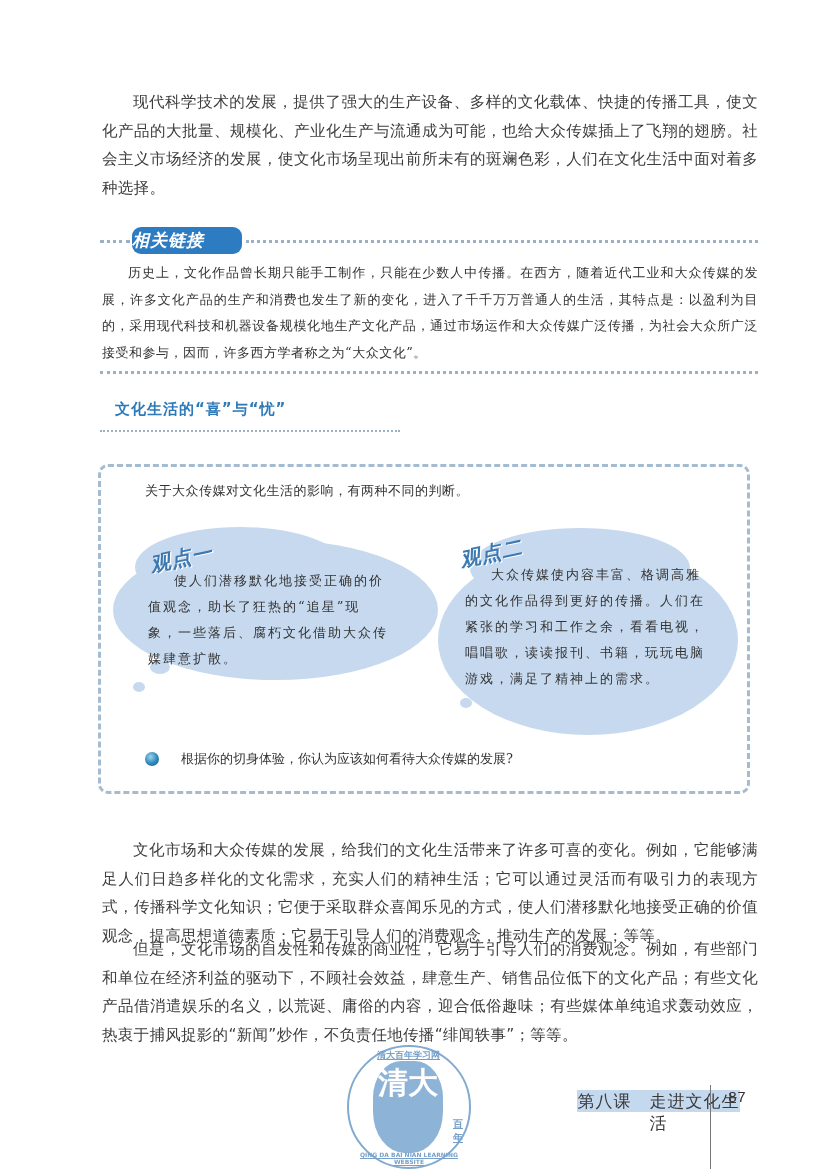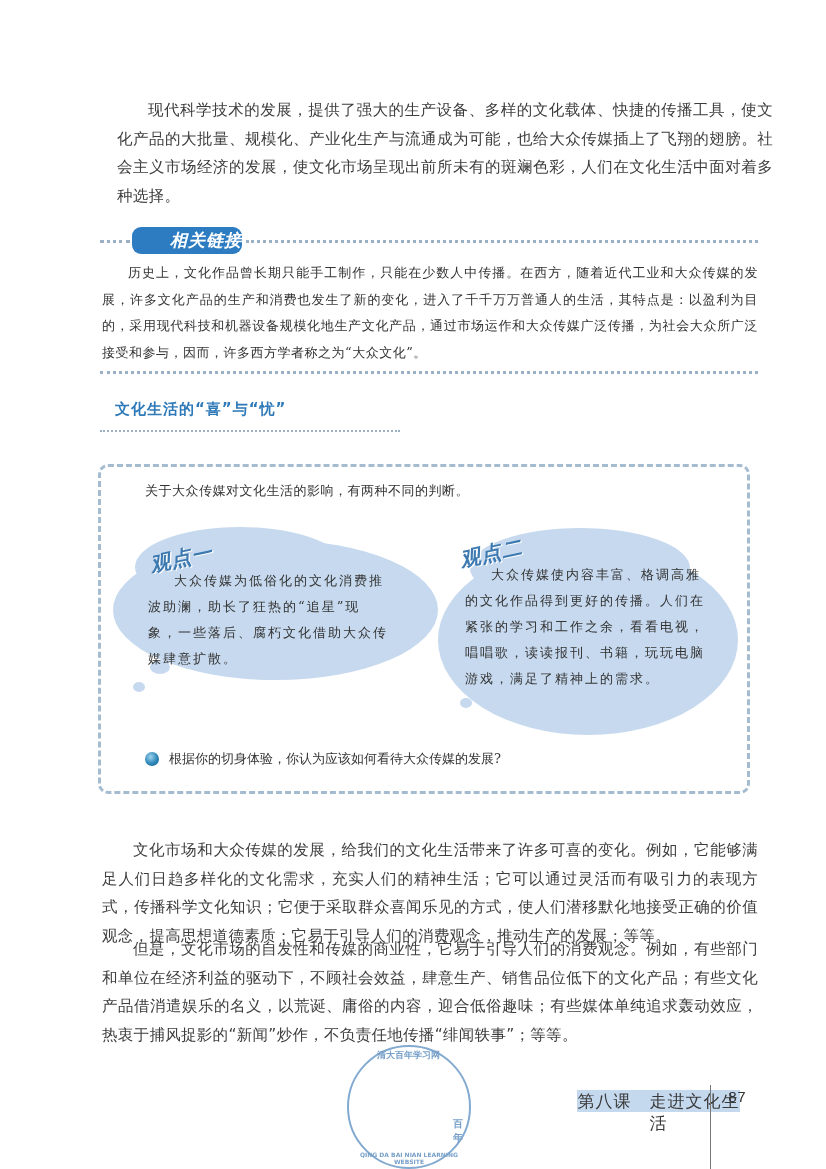--- a/index.html
+++ b/index.html
@@ -10,21 +10,21 @@
     .para {
       position: absolute; left: 102px; width: 656px; font-size: 15.5px; line-height: 28.5px;
       text-indent: 2em; color: #3d3d3d; letter-spacing: 0.3px; text-align: justify; margin: 0;
     }
     .dots {
       position: absolute; height: 0; border-top: 3px dotted #9bb0c4;
     }
     .badge {
       position: absolute; left: 132px; top: 227px; width: 110px; height: 27px;
       background: #2d7cc2; border-radius: 9px; color: #fff; font-style: italic;
-      font-size: 17px; line-height: 27px; text-align: right; font-weight: bold; letter-spacing: 1px;
+      font-size: 17px; line-height: 27px; text-align: left; font-weight: bold; letter-spacing: 1px;
     }
     .link-text {
       position: absolute; left: 102px; top: 260px; width: 656px; font-size: 13px;
       line-height: 26.5px; text-indent: 2em; color: #333; font-family: "DejaVu Serif", serif;
       text-align: justify; margin: 0; letter-spacing: 0.5px;
     }
     .section-title {
       position: absolute; left: 115px; top: 400px; font-size: 15px; font-weight: bold;
       color: #2e7ab8; letter-spacing: 1px;
     }
@@ -41,21 +41,21 @@
     }
     .cloud-title {
       position: absolute; font-weight: bold; font-size: 20px; color: #3c79b0; font-style: italic;
       transform: rotate(-12deg); letter-spacing: 1px; text-shadow: 1px 1px 0 #fff;
     }
     .cloud-text {
       position: absolute; font-size: 13px; line-height: 26px; color: #333;
       font-family: "DejaVu Serif", serif; text-indent: 2em; letter-spacing: 2px; margin: 0;
     }
     .question {
-      position: absolute; left: 145px; top: 750px; display: flex; align-items: center; gap: 10px;
+      position: absolute; left: 145px; top: 750px; display: flex; align-items: center; gap: 22px;
       font-size: 13px; color: #333; font-family: "DejaVu Serif", serif;
     }
     .q-icon {
       width: 14px; height: 14px; border-radius: 50%;
       background: radial-gradient(circle at 40% 35%, #9fd3ee 0%, #2b86b8 55%, #1b5c85 100%);
     }
     .footer-band {
       position: absolute; left: 577px; top: 1090px; width: 163px; height: 22px;
       background: #c5d9ee; font-size: 17px; line-height: 22px; text-align: center; color: #3a3a3a;
       letter-spacing: 1px;
@@ -68,63 +68,64 @@
     }
     .stamp {
       position: absolute; left: 347px; top: 1045px; width: 120px; height: 120px; border-radius: 50%;
       border: 2px solid #6d9cc8; opacity: 0.85;
     }
     .stamp-inner {
       position: absolute; left: 24px; top: 14px; width: 70px; height: 92px; border-radius: 40% 40% 45% 45%;
       background: #7aa6d1; color: #fff; font-size: 30px; font-weight: bold; text-align: center; line-height: 44px;
     }
     .stamp-text {
-      position: absolute; font-size: 9px; color: #5f8fbf; font-weight: bold;
+      position: absolute; font-size: 9px; color: #5f8fbf; font-weight: bold; text-decoration: underline;
     }
   </style>
 </head>
 <body>
 
-<p class="para" style="top:96px;margin-left:15px;">现代科学技术的发展，提供了强大的生产设备、多样的文化载体、快捷的传播工具，使文化产品的大批量、规模化、产业化生产与流通成为可能，也给大众传媒插上了飞翔的翅膀。社会主义市场经济的发展，使文化市场呈现出前所未有的斑斓色彩，人们在文化生活中面对着多种选择。</p>
+<p class="para" style="top:88px;">现代科学技术的发展，提供了强大的生产设备、多样的文化载体、快捷的传播工具，使文化产品的大批量、规模化、产业化生产与流通成为可能，也给大众传媒插上了飞翔的翅膀。社会主义市场经济的发展，使文化市场呈现出前所未有的斑斓色彩，人们在文化生活中面对着多种选择。</p>
 
 <div class="dots" style="left:100px; top:240px; width:30px;"></div>
 <div class="badge">相关链接</div>
 <div class="dots" style="left:246px; top:240px; width:512px;"></div>
 <p class="link-text">历史上，文化作品曾长期只能手工制作，只能在少数人中传播。在西方，随着近代工业和大众传媒的发展，许多文化产品的生产和消费也发生了新的变化，进入了千千万万普通人的生活，其特点是：以盈利为目的，采用现代科技和机器设备规模化地生产文化产品，通过市场运作和大众传媒广泛传播，为社会大众所广泛接受和参与，因而，许多西方学者称之为“大众文化”。</p>
 <div class="dots" style="left:100px; top:371px; width:658px;"></div>
 
 <div class="section-title">文化生活的“喜”与“忧”</div>
 <div class="dots" style="left:100px; top:430px; width:300px; border-top-width:2px;"></div>
 
 <div class="dash-box"></div>
 <div class="prompt">关于大众传媒对文化生活的影响，有两种不同的判断。</div>
 
 <div class="cloud" style="left:113px; top:540px; width:325px; height:140px;"></div>
 <div class="cloud" style="left:135px; top:527px; width:210px; height:80px;"></div>
 <div class="cloud" style="left:150px; top:660px; width:20px; height:14px;"></div>
 <div class="cloud" style="left:133px; top:682px; width:12px; height:10px;"></div>
 <div class="cloud-title" style="left:150px; top:545px;">观点一</div>
-<p class="cloud-text" style="left:148px; top:568px; width:240px;">大众传媒为低俗化的文化消费推波助澜，助长了狂热的“追星”现象，一些落后、腐朽文化借助大众传媒肆意扩散。</p>
+<p class="cloud-text" style="left:148px; top:568px; width:240px;">使人们潜移默化地接受正确的价值观念，助长了狂热的“追星”现象，一些落后、腐朽文化借助大众传媒肆意扩散。</p>
 
 <div class="cloud" style="left:438px; top:545px; width:300px; height:190px;"></div>
 <div class="cloud" style="left:470px; top:528px; width:220px; height:80px;"></div>
 <div class="cloud" style="left:474px; top:675px; width:20px; height:14px;"></div>
 <div class="cloud" style="left:460px; top:698px; width:12px; height:10px;"></div>
 <div class="cloud-title" style="left:460px; top:540px;">观点二</div>
 <p class="cloud-text" style="left:465px; top:562px; width:245px;">大众传媒使内容丰富、格调高雅的文化作品得到更好的传播。人们在紧张的学习和工作之余，看看电视，唱唱歌，读读报刊、书籍，玩玩电脑游戏，满足了精神上的需求。</p>
 
 <div class="question">
   <span class="q-icon"></span>
   <span>根据你的切身体验，你认为应该如何看待大众传媒的发展?</span>
 </div>
 
 <p class="para" style="top:820px;margin-top:16px;">文化市场和大众传媒的发展，给我们的文化生活带来了许多可喜的变化。例如，它能够满足人们日趋多样化的文化需求，充实人们的精神生活；它可以通过灵活而有吸引力的表现方式，传播科学文化知识；它便于采取群众喜闻乐见的方式，使人们潜移默化地接受正确的价值观念，提高思想道德素质；它易于引导人们的消费观念，推动生产的发展；等等。</p>
 <p class="para" style="top:935px;">但是，文化市场的自发性和传媒的商业性，它易于引导人们的消费观念。例如，有些部门和单位在经济利益的驱动下，不顾社会效益，肆意生产、销售品位低下的文化产品；有些文化产品借消遣娱乐的名义，以荒诞、庸俗的内容，迎合低俗趣味；有些媒体单纯追求轰动效应，热衷于捕风捉影的“新闻”炒作，不负责任地传播“绯闻轶事”；等等。</p>
 
 <div class="stamp">
+  <div class="stamp-inner">清大</div>
   <div class="stamp-text" style="left:28px; top:2px;">清大百年学习网</div>
   <div class="stamp-text" style="left:78px; top:70px; font-size:10px;margin-left:26px;">百年</div>
   <div class="stamp-text" style="left:6px; top:104px; font-size:6px; width:108px; text-align:center;">QING DA BAI NIAN LEARNING WEBSITE</div>
 </div>
 
 <div class="footer-band">第八课　走进文化生活</div>
 <div class="footer-rule"></div>
 <div class="page-num">87</div>
 
 </body></html>

